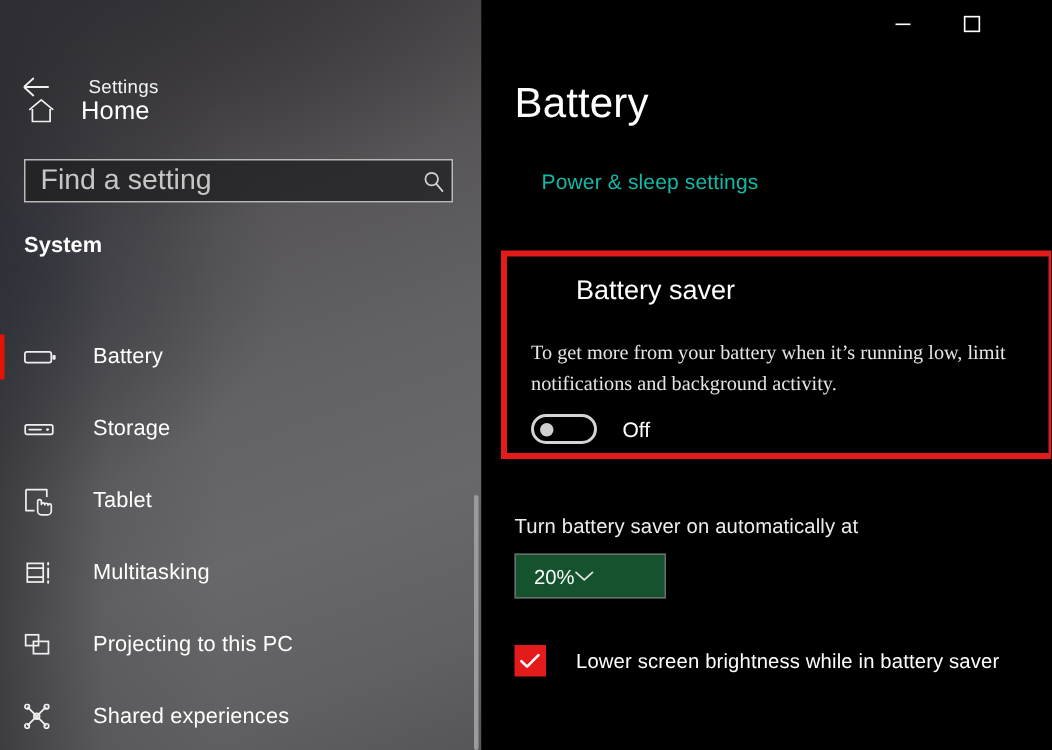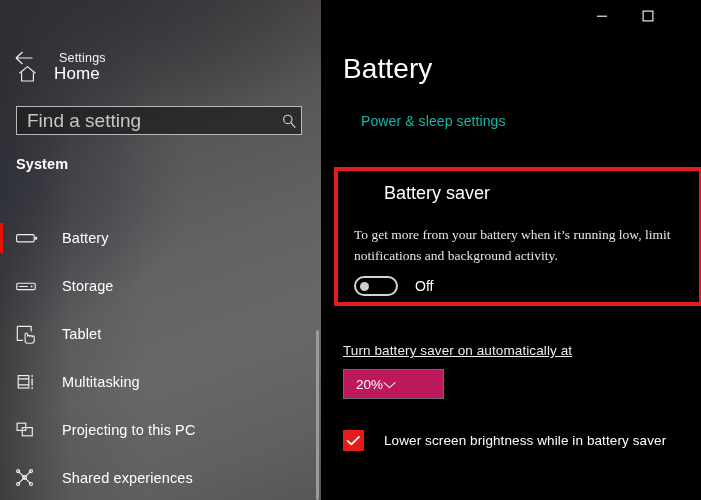--- a/index.html
+++ b/index.html
@@ -281,31 +281,31 @@
   }
 
   #auto-on-label {
     position: absolute;
     left: 343px;
     top: 343px;
     font-size: 13.5px;
     color: #ededed;
     letter-spacing: 0.1px;
   }
-  #main #auto-on-label { left: 22px; text-decoration: underline; }
+  #main #auto-on-label { left: 22px; }
 
   #threshold-dropdown {
     position: absolute;
     left: 22px;
     top: 369px;
     width: 101px;
     height: 30px;
     box-sizing: border-box;
     border: 1px solid #6d6d6d;
-    background: #be185d;
+    background: #14532d;
     display: flex;
     align-items: center;
     justify-content: flex-start;
     padding: 0 9px 0 12px;
   }
   #threshold-value {
     font-size: 13.5px;
     color: #ffffff;
   }
 

